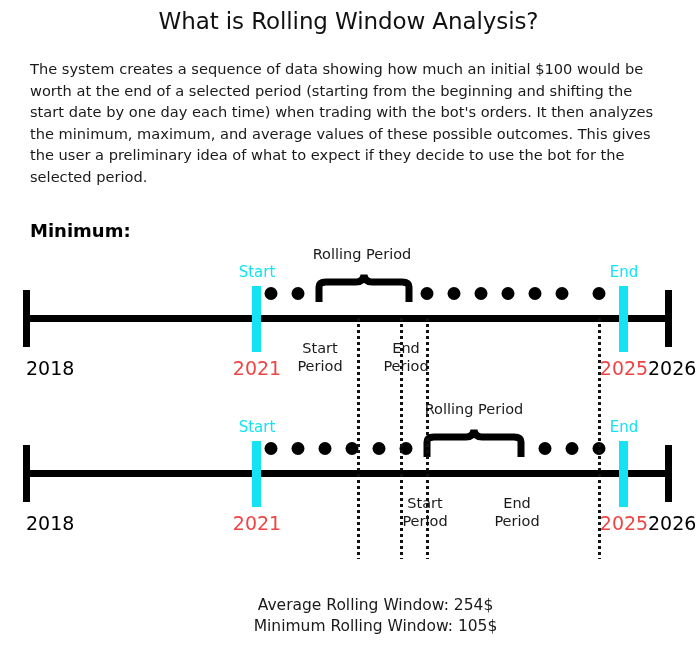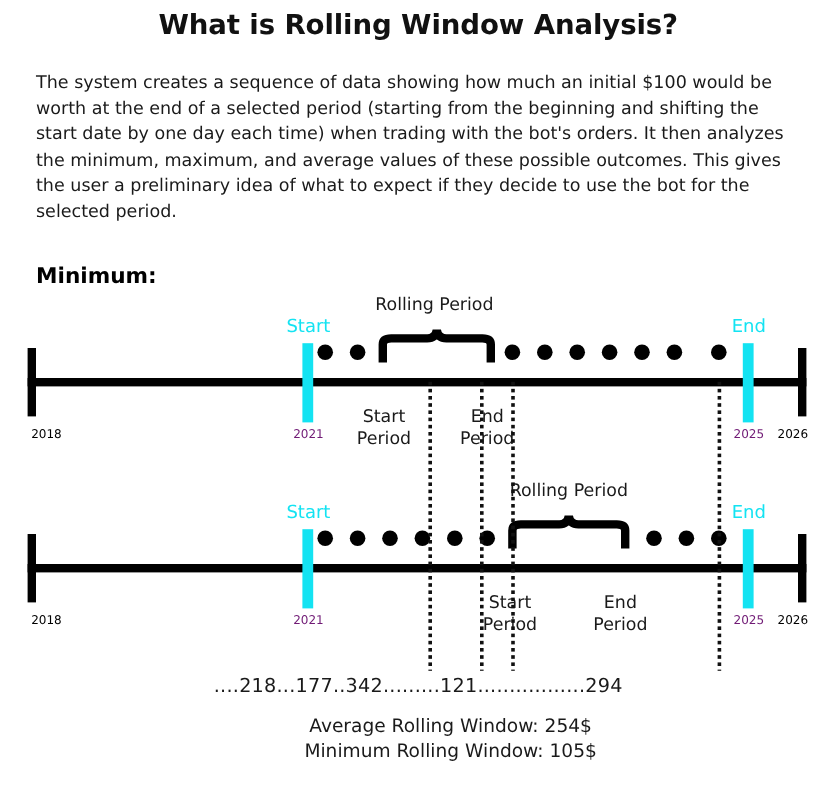--- a/index.html
+++ b/index.html
@@ -16,21 +16,21 @@
     overflow: hidden;
   }
   .page { position: absolute; inset: 0; }
 
   #page-title {
     position: absolute;
     left: 0; top: 8px;
     width: 697px;
     text-align: center;
     font-size: 23px;
-    font-weight: 700;
+    font-weight: 400;
     letter-spacing: -0.1px;
     color: #111111;
   }
 
   #intro-paragraph {
     position: absolute;
     left: 30px; top: 58px;
     width: 640px;
     font-size: 14.6px;
     line-height: 21.5px;
@@ -79,27 +79,27 @@
   .marker-label {
     position: absolute;
     color: #13E3F2;
     font-size: 15px;
     white-space: nowrap;
     transform: translateX(-50%);
   }
   .marker-label.top { top: 20px; }
   .year-label {
     position: absolute;
-    font-size: 10px;
+    font-size: 19px;
     white-space: nowrap;
     transform: translateX(-50%);
     top: 114px;
     color: #000000;
   }
-  .year-label.cyan { color: #701a75; }
+  .year-label.cyan { color: #ef4444; }
 
   .dot {
     position: absolute;
     width: 13px; height: 13px;
     border-radius: 50%;
     background: #000000;
     top: 44px;
     transform: translateX(-50%);
   }
 
@@ -259,18 +259,17 @@
       <span>End</span><br>
       <span>Period</span>
     </div>
   </div>
 
   <div class="dotted-line" style="left:357px; top:318px; height:241px;"></div>
   <div class="dotted-line" style="left:400px; top:318px; height:241px;"></div>
   <div class="dotted-line" style="left:426px; top:318px; height:241px;"></div>
   <div class="dotted-line" style="left:598px; top:318px; height:241px;"></div>
 
-  <div id="values-row">....218...177..342.........121.................294</div>
 
   <div class="summary-line" id="summary-average">Average Rolling Window: 254$</div>
   <div class="summary-line" id="summary-minimum">Minimum Rolling Window: 105$</div>
 
 </div>
 
 </body></html>

